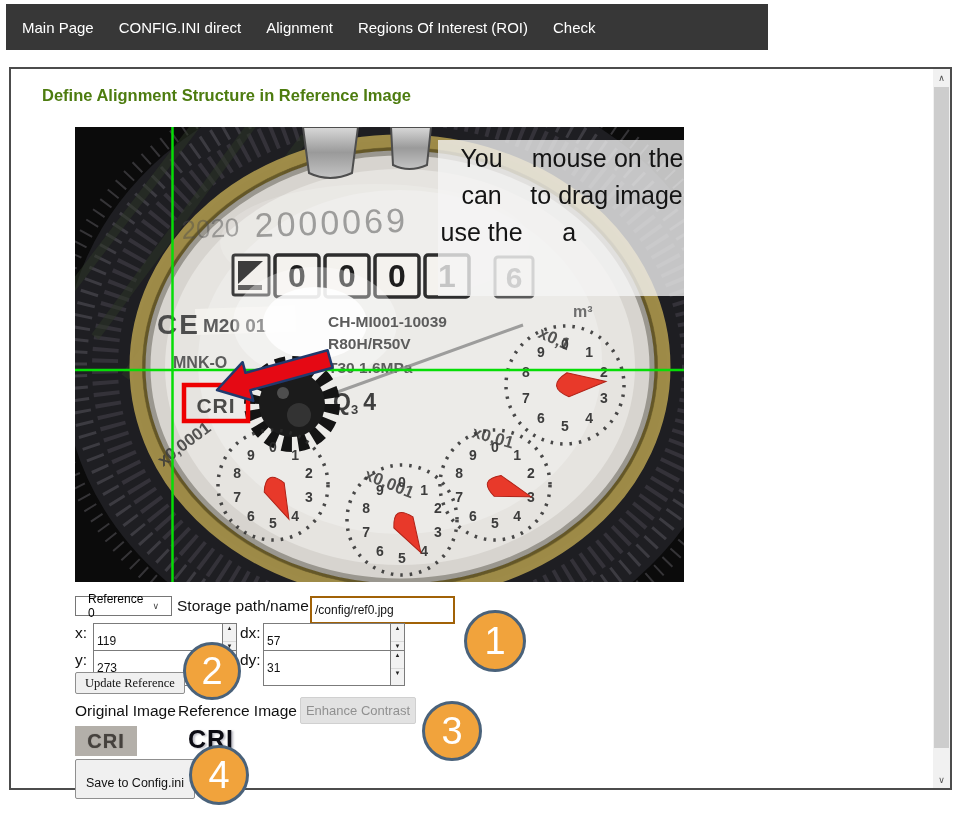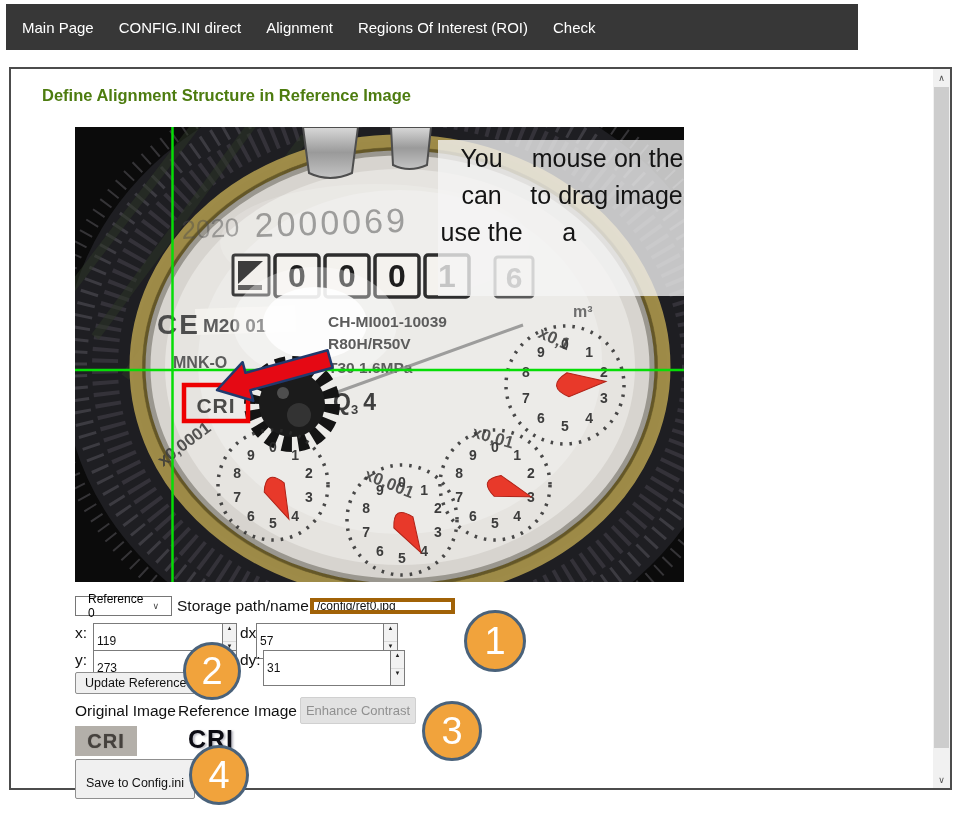--- a/index.html
+++ b/index.html
@@ -1,21 +1,21 @@
 <!DOCTYPE html>
 <html><head>
 <meta charset="utf-8">
 <style>
   * { box-sizing: border-box; margin: 0; padding: 0; }
   html,body { width: 960px; height: 816px; background:#fff; position:relative; overflow:hidden;
     font-family:"Liberation Sans", sans-serif; }
   .abs { position:absolute; }
 
   
-  .nav { left:6px; top:4px; width:852px; height:46px; background:#373737;
+  .nav { left:6px; top:4px; width:762px; height:46px; background:#373737;
          display:flex; align-items:center; gap:25px; padding-left:16px; }
   .nav a { color:#fff; font-size:15px; text-decoration:none; white-space:nowrap; cursor:pointer; }
 
   
   .frame { left:9px; top:67px; width:943px; height:723px; border:2px solid #4c4c4c; background:#fff; }
   .title { left:31px; top:17px; font-size:16.5px; font-weight:bold; color:#4d7c0f; }
 
   
   .imgbox { left:64px; top:58px; width:609px; height:455px; background:#0b0b0b; overflow:hidden; cursor:crosshair; }
   svg text { font-family:"Liberation Sans", sans-serif; }
@@ -27,21 +27,21 @@
 
   .hint { left:363px; top:13px; width:246px; height:156px; background:rgba(245,245,245,0.78);
           display:flex; flex-direction:row; justify-content:center; text-align:center;
           font-size:25px; line-height:37px; color:#141414; }
 
   
   .lbl { font-size:15.5px; color:#111; line-height:20px; }
   .selectbox { left:64px; top:527px; width:97px; height:20px; border:1px solid #767676; background:#fff;
                display:flex; align-items:center; justify-content:space-between; padding:0 12px; font-size:12px; cursor:default; }
   .selectbox .chev { font-size:9px; color:#444; }
-  input.txt { border:4px solid #a16207; height:16px; font-size:12px; padding:0 3px;
+  input.txt { border:2px solid #a16207; height:16px; font-size:12px; padding:12px 3px;
               font-family:"Liberation Sans",sans-serif; color:#111; width:100%; }
   .numwrap { height:36px; display:flex; }
   .numwrap input { flex:1; border:1px solid #7b7b7b; border-right:none; font-size:12px; padding:0 3px;
                    font-family:"Liberation Sans",sans-serif; color:#111; min-width:0; }
   .spin { width:15px; border:1px solid #7b7b7b; display:flex; flex-direction:column; background:#f2f2f2; }
   .spin span { flex:1; font-size:6px; line-height:9px; text-align:center; color:#222; cursor:pointer; border-bottom:1px solid #d9d9d9;}
   .spin span:last-child { border-bottom:none; }
   .btn { background:#f0f0f0; border:1px solid #8f8f8f; border-radius:2px; font-size:12.5px; color:#111;
          font-family:"Liberation Sans",sans-serif; cursor:pointer; }
   .btn-disabled { background:#e2e2e2; border:1px solid #d0d0d0; color:#909090; font-size:13px; }
@@ -243,21 +243,21 @@
 
   <div class="abs lbl" style="left:64px; top:554px;">x:</div>
   <div class="abs numwrap" style="left:82px; top:554px; width:144px;">
     <input type="text" value="119" style="">
     <div class="spin">
         <span>▲</span>
         <span>▼</span>
       </div>
   </div>
   <div class="abs lbl" style="left:229px; top:554px;">dx:</div>
-  <div class="abs numwrap" style="left:245px; top:554px; width:142px;">
+  <div class="abs numwrap" style="left:252px; top:554px; width:142px;">
     <input type="text" value="57" style="">
     <div class="spin">
         <span>▲</span>
         <span>▼</span>
       </div>
   </div>
 
   <div class="abs lbl" style="left:64px; top:581px;">y:</div>
   <div class="abs numwrap" style="left:82px; top:581px; width:144px;">
     <input type="text" value="273" style="">
@@ -268,21 +268,21 @@
   </div>
   <div class="abs lbl" style="left:229px; top:581px;">dy:</div>
   <div class="abs numwrap" style="left:252px; top:581px; width:142px;">
     <input type="text" value="31" style="">
     <div class="spin">
         <span>▲</span>
         <span>▼</span>
       </div>
   </div>
 
-  <button class="abs btn" style="left:64px; top:603px; height:22px; padding:0 9px;">Update Reference</button>
+  <button class="abs btn" style="left:64px; top:603px; height:22px; padding:0 9px;font-family:Liberation Serif, serif;">Update Reference</button>
 
   <div class="abs lbl" style="left:64px; top:632px;">Original Image</div>
   <div class="abs lbl" style="left:167px; top:632px;">Reference Image</div>
   <div class="abs thumb1">CRI</div>
   <div class="abs thumb2">CRI</div>
   <button class="abs btn btn-disabled" style="left:289px; top:628px; width:116px; height:27px;">Enhance Contrast</button>
 
   <button class="abs btn" style="left:64px; top:690px; height:40px; padding:16px 10px;">Save to Config.ini</button>
 
   <div class="abs sbar">

